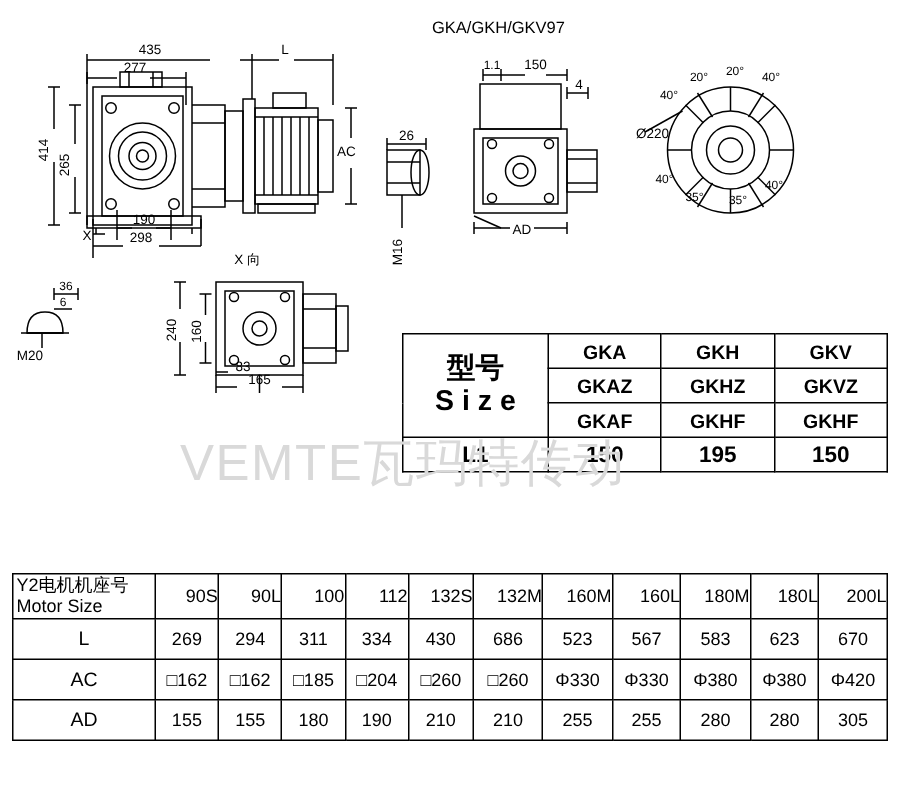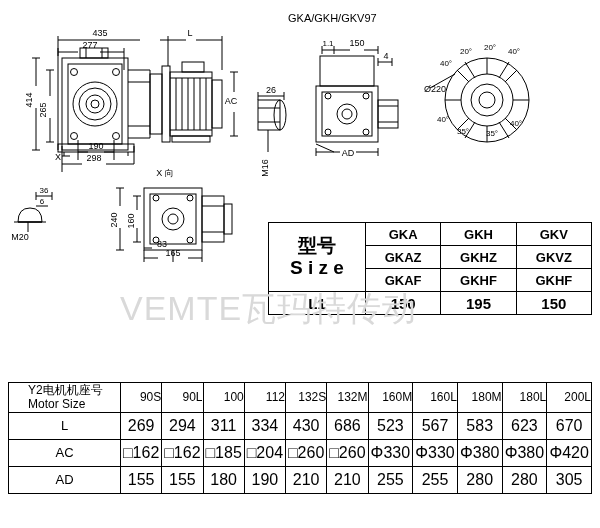--- a/index.html
+++ b/index.html
@@ -37,26 +37,26 @@
   .spec td.l1{font-size:15px;margin-left:40px;}
   .spec td.val{font-size:15px;}
 
   
   .motor{
     position:absolute;left:8px;top:382px;width:584px;
   }
   .motor td{
     border:1px solid #000;
     text-align:center;
-    font-size:16px;
+    font-size:12px;
     height:26px;
     padding:0;
   }
   .motor td.hdr{
-    width:92px;text-align:left;padding-left:19px;font-size:12px;line-height:1.2;
+    width:92px;text-align:left;padding-left:2px;font-size:12px;line-height:1.2;
   }
   .motor td.rowlbl{font-size:13px;font-weight:normal;}
   .motor td.colhdr{font-weight:normal;font-size:12px;text-align:right;}
 
   .watermark{
     position:absolute;left:120px;top:286px;
     font-size:34px;font-weight:normal;
     color:#d9d9d9;
     letter-spacing:1px;
     white-space:nowrap;

